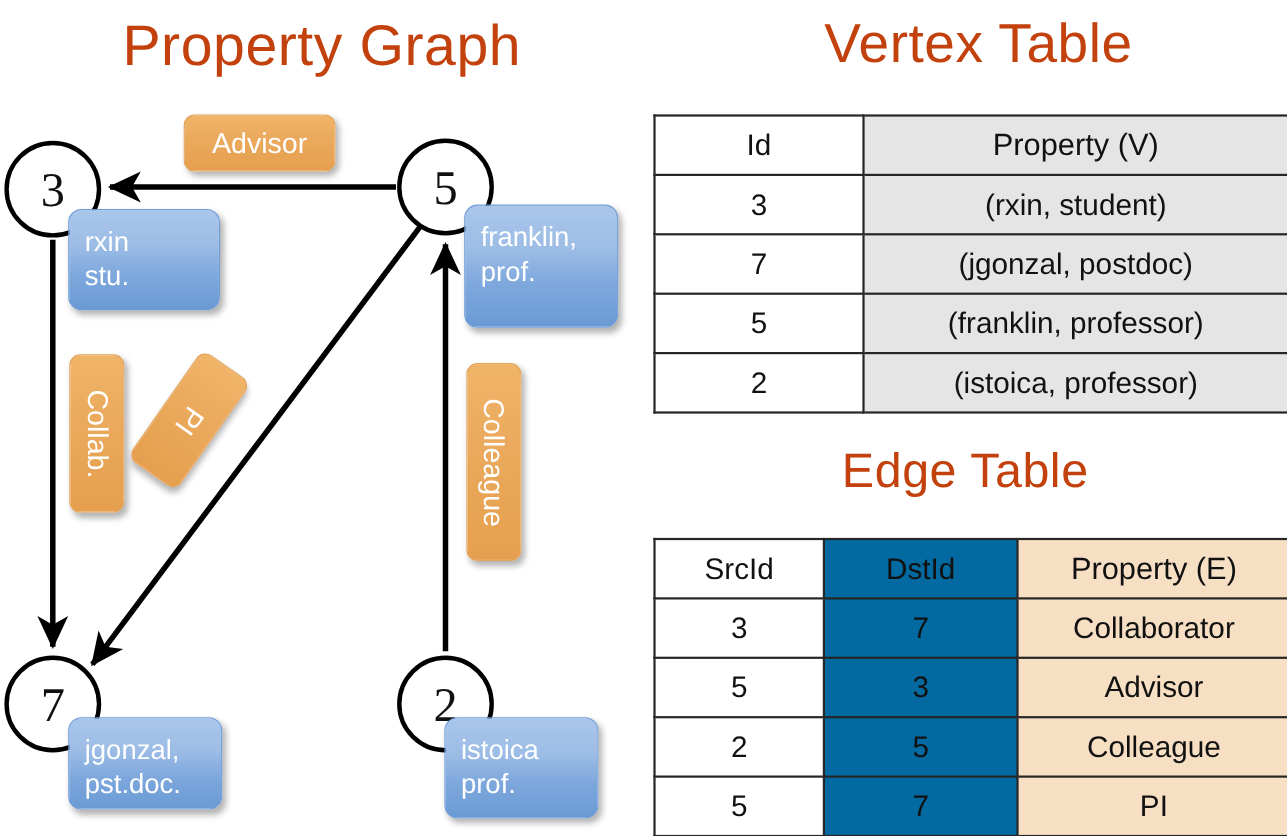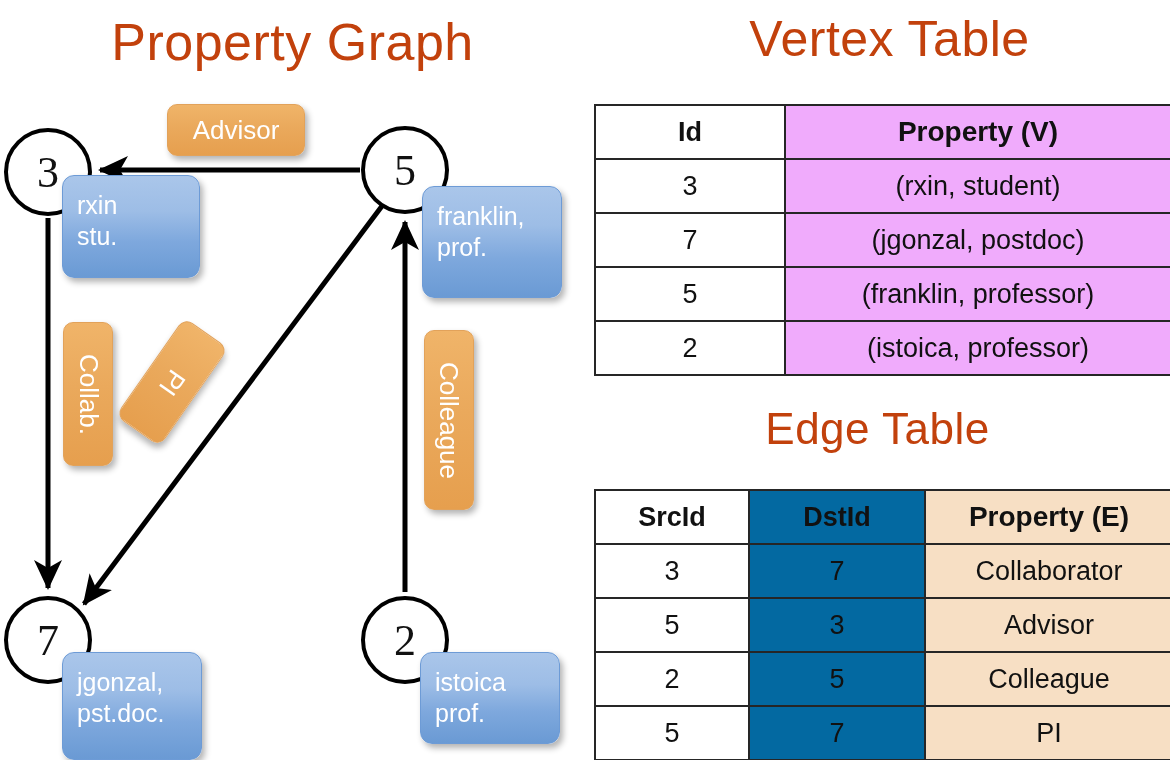--- a/index.html
+++ b/index.html
@@ -93,24 +93,24 @@
     color: #ffffff;
     font-size: 25px;
     line-height: 31px;
     font-family: "Liberation Sans", sans-serif;
     font-weight: 400;
     padding: 14px 0 0 14px;
     box-sizing: border-box;
     z-index: 6;
     white-space: pre-line;
   }
-  #vprop-3 { left: 62px;  top: 175px; width: 138px; height: 103px; }
+  #vprop-3 { left: 62px;  top: 190px; width: 138px; height: 92px; }
   #vprop-5 { left: 422px; top: 186px; width: 140px; height: 112px; }
-  #vprop-7 { left: 62px;  top: 652px; width: 140px; height: 108px; }
-  #vprop-2 { left: 420px; top: 652px; width: 140px; height: 92px; }
+  #vprop-7 { left: 62px;  top: 652px; width: 140px; height: 84px; }
+  #vprop-2 { left: 404px; top: 652px; width: 140px; height: 92px; }
 
   
   .eprop {
     position: absolute;
     border-radius: 10px;
     background: linear-gradient(to bottom, #f0b469 0%, #eaa95c 45%, #e69f4e 100%);
     border: 1px solid #e2a25a;
     box-shadow: 3px 4px 6px rgba(0,0,0,0.30);
     color: #ffffff;
     font-size: 26px;
@@ -156,30 +156,30 @@
     table-layout: fixed;
   }
   table.data-table td, table.data-table th {
     border: 2px solid #262626;
     text-align: center;
     font-weight: 400;
     color: #111111;
     padding: 0;
   }
   table.data-table th {
-    font-weight: bold;
+    font-weight: normal;
   }
 
   #vertex-table {
     left: 594px; top: 104px;
     width: 572px;
   }
   #vertex-table th, #vertex-table td { height: 52px; font-size: 27px; }
   #vertex-table .col-id  { width: 188px; background: #ffffff; }
-  #vertex-table .col-prop{ width: 384px; background: #f0abfc; }
+  #vertex-table .col-prop{ width: 384px; background: #e5e5e5; }
   #vertex-table th.col-prop { font-size: 28px; }
 
   #edge-table {
     left: 594px; top: 489px;
     width: 572px;
   }
   #edge-table th, #edge-table td { height: 52px; font-size: 27px; }
   #edge-table .col-src { width: 152px; background: #ffffff; }
   #edge-table .col-dst { width: 174px; background: #0369a1; }
   #edge-table .col-prop{ width: 246px; background: #f7dfc4; }

